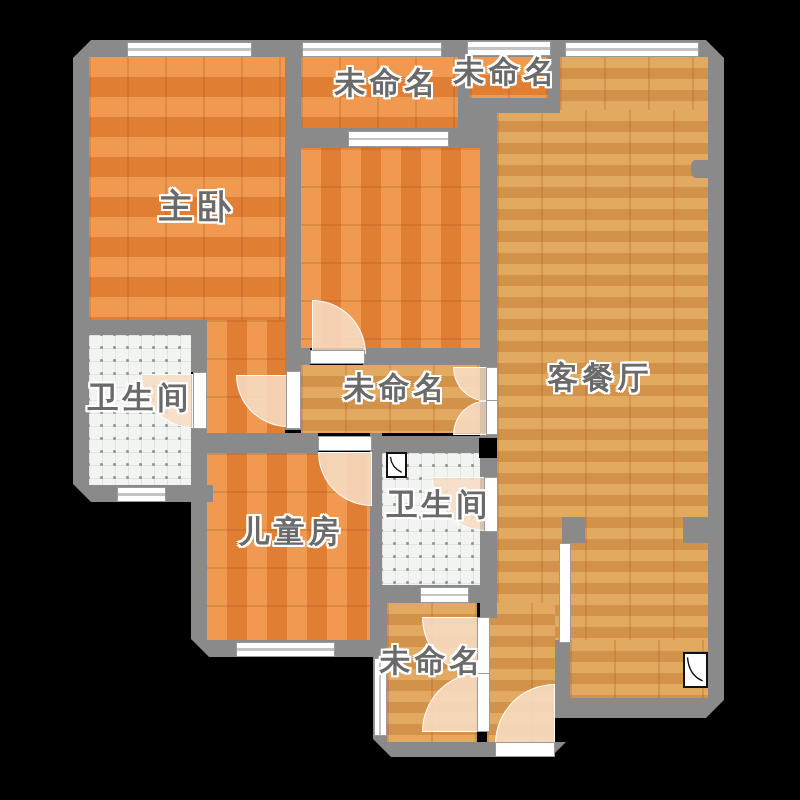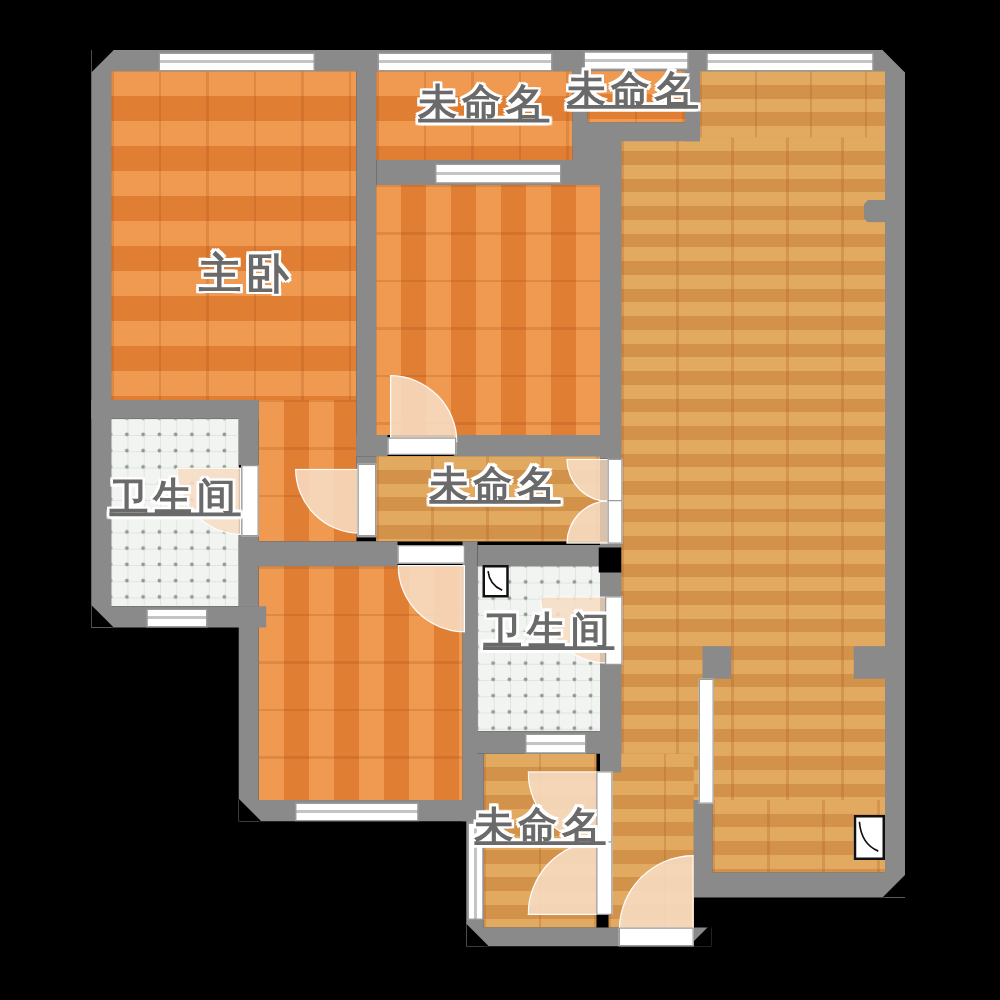--- a/index.html
+++ b/index.html
@@ -35,21 +35,21 @@
   .rbl{border-radius:0 0 0 100%;}   
   .rtl{border-radius:100% 0 0 0;}
   .rtr{border-radius:0 100% 0 0;}
   .cut{position:absolute;background:#000;}
   .shaft{position:absolute;background:#000;}
   .label{position:absolute;transform:translate(-50%,-50%);font-weight:700;color:#6a6a6a;
     letter-spacing:4px;white-space:nowrap;
     text-shadow:-2px -2px 0 #fff,2px -2px 0 #fff,-2px 2px 0 #fff,2px 2px 0 #fff,
       0 -2px 0 #fff,0 2px 0 #fff,-2px 0 0 #fff,2px 0 0 #fff;}
   .lbl-lg{font-size:34px;}
-  .lbl-md{font-size:31px;text-decoration:underline;}
+  .lbl-md{font-size:31px;}
   .fixture{position:absolute;background:#fff;border:2px solid #111;box-sizing:border-box;}
   .fixture svg{display:block;width:100%;height:100%;}
 </style>
 </head>
 <body>
 
 <div class="fp">
 
   <div class="floor orange-h" style="left:89px;top:57px;width:196px;height:263px;"></div>
   <div class="floor orange-v" style="left:207px;top:320px;width:78px;height:113px;"></div>
@@ -146,21 +146,23 @@
     <svg viewBox="0 0 21 26">
         <path d="M3,3 C4,12 8,18 17,22" stroke="#111" stroke-width="1.6" fill="none"></path>
       </svg>
   </div>
   <div class="fixture" style="left:683px;top:652px;width:25px;height:36px;">
     <svg viewBox="0 0 25 36">
         <path d="M3,3 C4,16 9,26 21,31 " stroke="#111" stroke-width="1.6" fill="none"></path>
       </svg>
   </div>
 
-  <div class="label lbl-lg" style="left:197px;top:207px;margin-top:12px;">主卧</div>
+  <div class="label lbl-lg" style="left:197px;top:207px;">主卧</div>
   <div class="label lbl-md" style="left:387px;top:83px;">未命名</div>
   <div class="label lbl-md" style="left:506px;top:72px;">未命名</div>
+  <div class="label lbl-md" style="left:600px;top:378px;">客餐厅</div>
   <div class="label lbl-md" style="left:396px;top:388px;">未命名</div>
   <div class="label lbl-md" style="left:140px;top:398px;">卫生间</div>
   <div class="label lbl-md" style="left:439px;top:505px;">卫生间</div>
+  <div class="label lbl-md" style="left:291px;top:532px;">儿童房</div>
   <div class="label lbl-md" style="left:432px;top:661px;">未命名</div>
 
 </div>
 
 </body></html>

